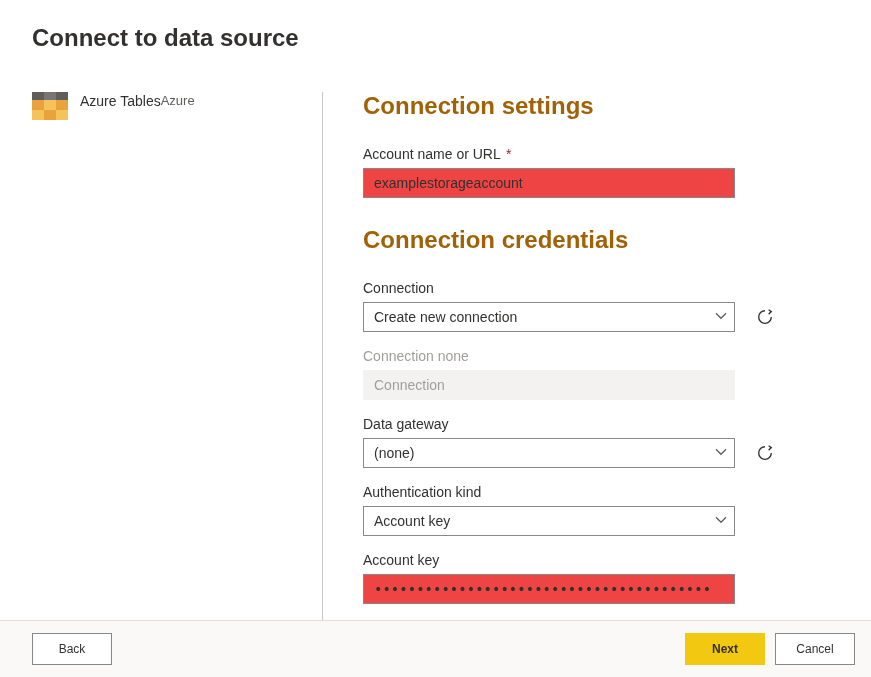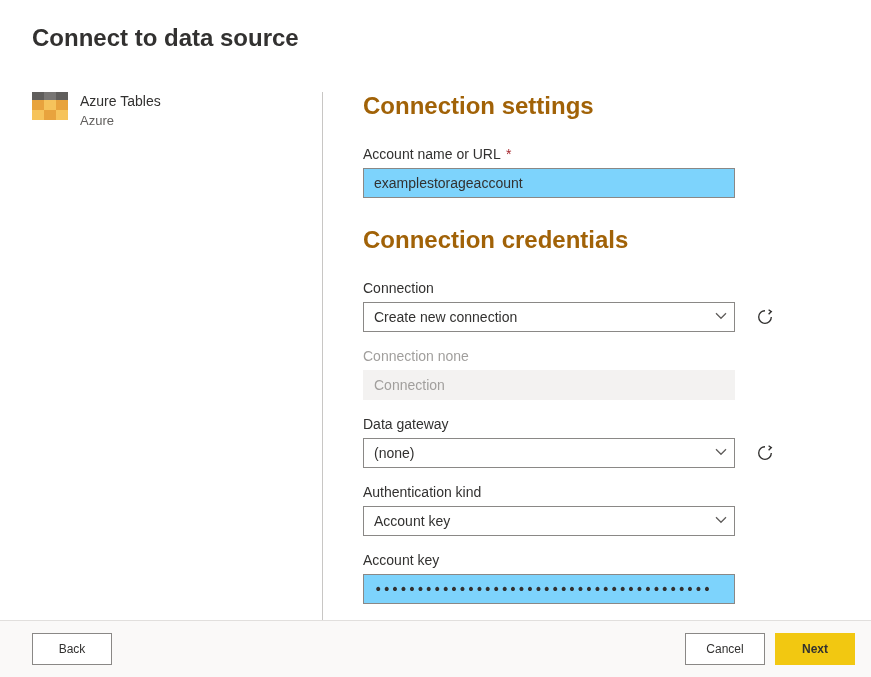--- a/index.html
+++ b/index.html
@@ -18,21 +18,21 @@
   .page-title {
     font-size: 24px;
     font-weight: 600;
     margin: 0 0 40px 0;
   }
   .columns { display: flex; gap: 40px; }
   .left-col { width: 250px; display: flex; gap: 12px; align-items: flex-start; }
   .connector-icon {
     width: 36px; height: 28px; flex-shrink: 0;
   }
-  .connector-info { display: flex; flex-direction: column; }
+  .connector-info { display: flex; flex-direction: row; }
   .connector-name { font-size: 14px; color: #323130; line-height: 1.4; }
   .connector-vendor { font-size: 13px; color: #605e5c; line-height: 1.4; }
 
   .divider {
     border-left: 1px solid #c8c6c4;
     min-height: 490px;
   }
 
   .right-col { flex: 1; padding-right: 40px; }
   .section-title {
@@ -56,21 +56,21 @@
   .row-with-btn { display: flex; align-items: center; gap: 18px; }
 
   .text-input, .select-box {
     width: 372px;
     height: 30px;
     border: 1px solid #8a8886;
     padding: 0 10px;
     font-size: 14px;
     font-family: inherit;
     color: #323130;
-    background: #7dd3fc;
+    background: #ef4444;
   }
   .text-input.disabled {
     background: #f3f2f1;
     border-color: #f3f2f1;
     color: #a19f9d;
   }
   .text-input.disabled::placeholder { color: #a19f9d; }
   .field-label.disabled { color: #a19f9d; }
 
   .select-box {
@@ -240,16 +240,16 @@
           <input class="text-input password-dots" type="text" value="••••••••••••••••••••••••••••••••••••••••" style="">
         </div>
 
       </div>
     </div>
   </div>
 
   <div class="footer">
     <button class="btn back">Back</button>
     <div class="spacer"></div>
+    <button class="btn primary">Next</button>
     <button class="btn">Cancel</button>
-    <button class="btn primary">Next</button>
   </div>
 </div>
 
 </body></html>

